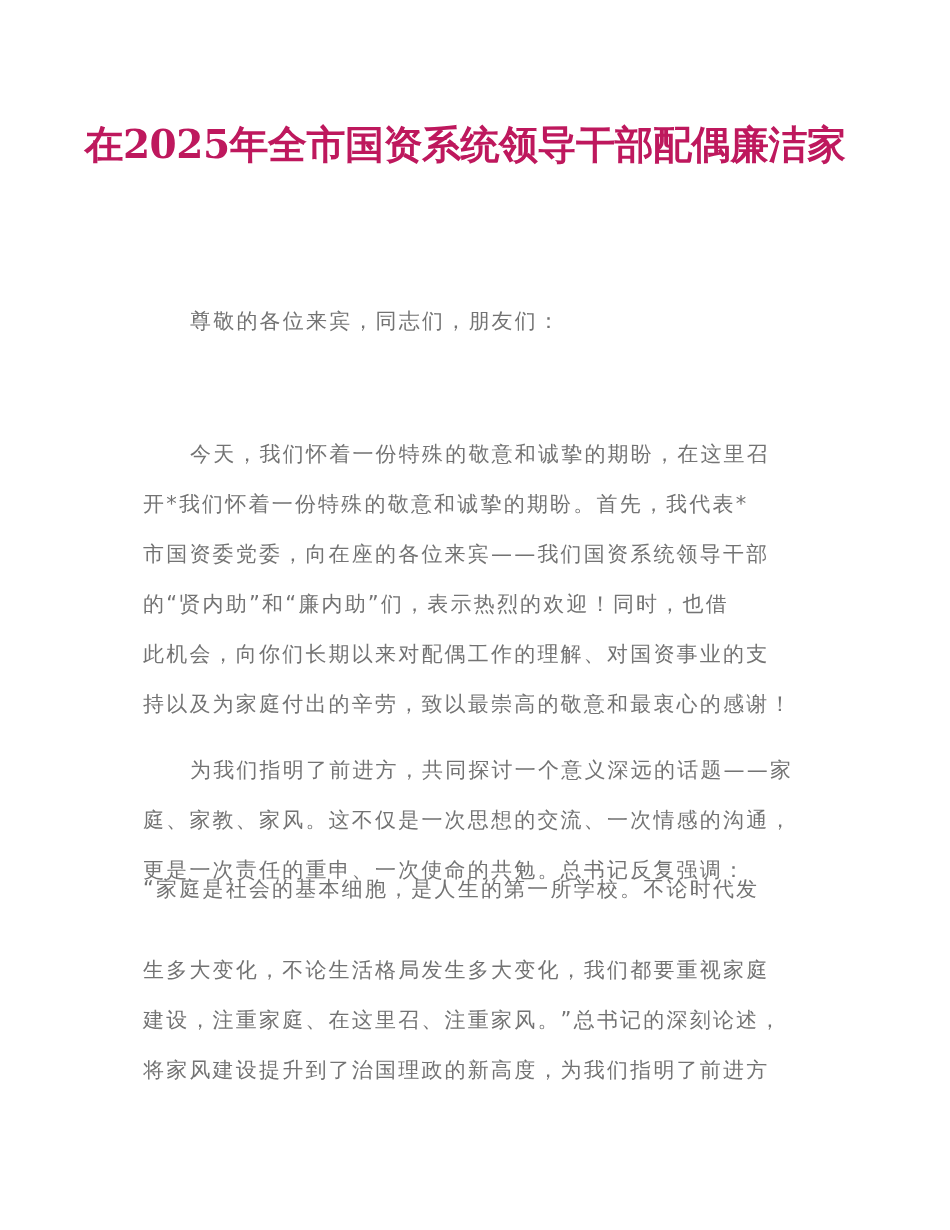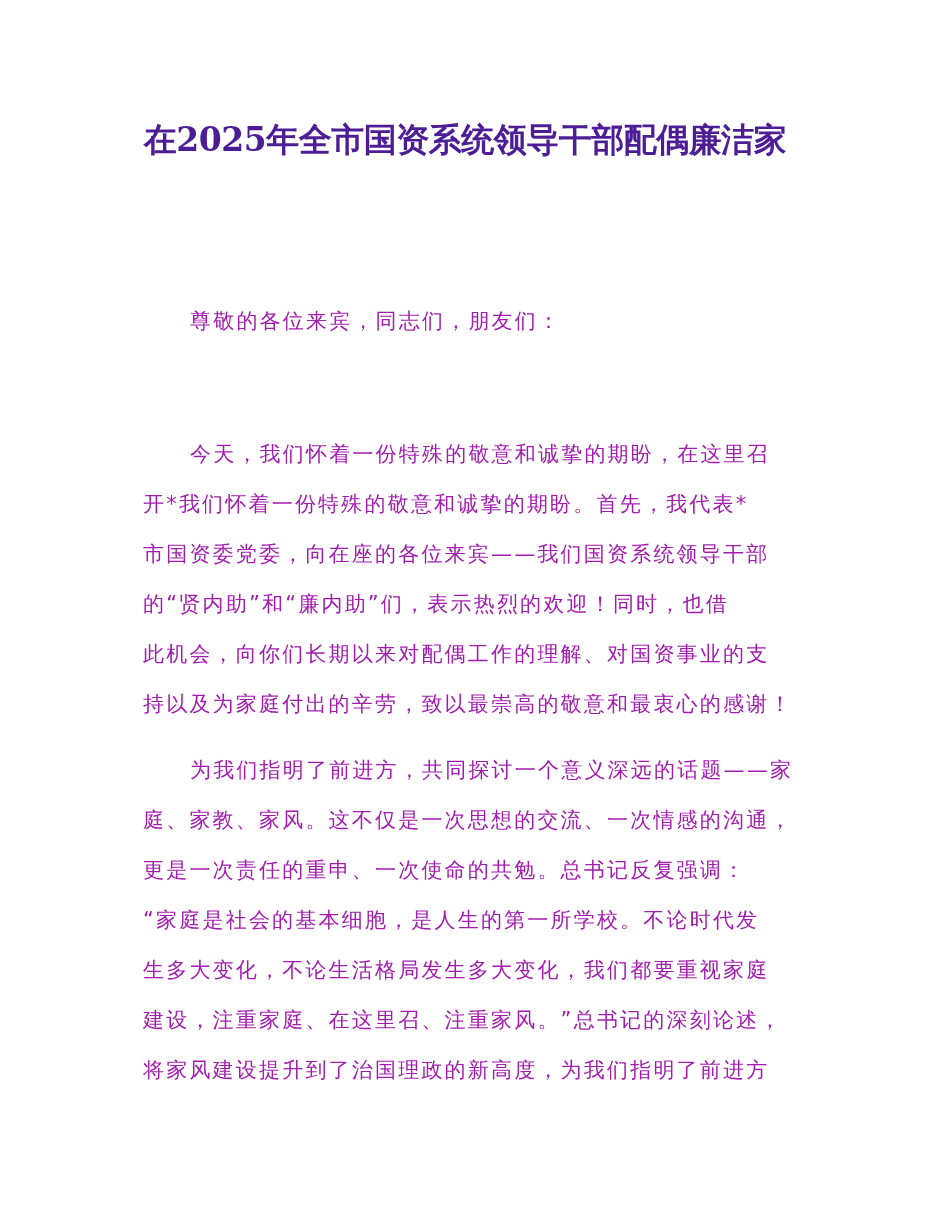--- a/index.html
+++ b/index.html
@@ -1,29 +1,29 @@
 <!DOCTYPE html>
 <html><head>
 <meta charset="utf-8">
 <style>
   html, body { margin:0; padding:0; background:#ffffff; }
   body { width:950px; height:1230px; position:relative; overflow:hidden; }
   .page { position:absolute; left:0; top:0; width:950px; height:1230px; background:#fff; }
   .title {
     position:absolute; left:0; width:930px; text-align:center;
     font-family:"DejaVu Serif", "Liberation Serif", serif;
-    font-weight:bold; font-size:33px; color:#4c1d95; letter-spacing:-0.5px;
+    font-weight:bold; font-size:39px; color:#be185d; letter-spacing:-0.5px;
     white-space:nowrap;
   }
   .title.l1 { top:118px; }
   .title.l2 { top:164px; }
   .line {
     position:absolute; left:143px; width:690px;
     font-family:"DejaVu Sans", "Liberation Sans", sans-serif;
-    font-size:21px; color:#a21caf; white-space:nowrap; letter-spacing:2.2px;
+    font-size:21px; color:#737373; white-space:nowrap; letter-spacing:2.2px;
     line-height:26px;
   }
   .indent { left:190px; }
 </style>
 </head>
 <body>
 
 <div class="page">
   <div class="title l1">在2025年全市国资系统领导干部配偶廉洁家</div>
 
@@ -35,18 +35,18 @@
     <div class="line" style="top:541px">市国资委党委，向在座的各位来宾——我们国资系统领导干部</div>
     <div class="line" style="top:591px">的“贤内助”和“廉内助”们，表示热烈的欢迎！同时，也借</div>
     <div class="line" style="top:641px">此机会，向你们长期以来对配偶工作的理解、对国资事业的支</div>
     <div class="line" style="top:691px">持以及为家庭付出的辛劳，致以最崇高的敬意和最衷心的感谢！</div>
   </div>
 
   <div>
     <div class="line indent" style="top:757px">为我们指明了前进方，共同探讨一个意义深远的话题——家</div>
     <div class="line" style="top:807px">庭、家教、家风。这不仅是一次思想的交流、一次情感的沟通，</div>
     <div class="line" style="top:857px">更是一次责任的重申、一次使命的共勉。总书记反复强调：</div>
-    <div class="line" style="top:907px">“家庭是社会的基本细胞，是人生的第一所学校。不论时代发</div>
+    <div class="line" style="top:876px">“家庭是社会的基本细胞，是人生的第一所学校。不论时代发</div>
     <div class="line" style="top:957px">生多大变化，不论生活格局发生多大变化，我们都要重视家庭</div>
     <div class="line" style="top:1007px">建设，注重家庭、在这里召、注重家风。”总书记的深刻论述，</div>
     <div class="line" style="top:1057px">将家风建设提升到了治国理政的新高度，为我们指明了前进方</div>
   </div>
 </div>
 
 </body></html>

